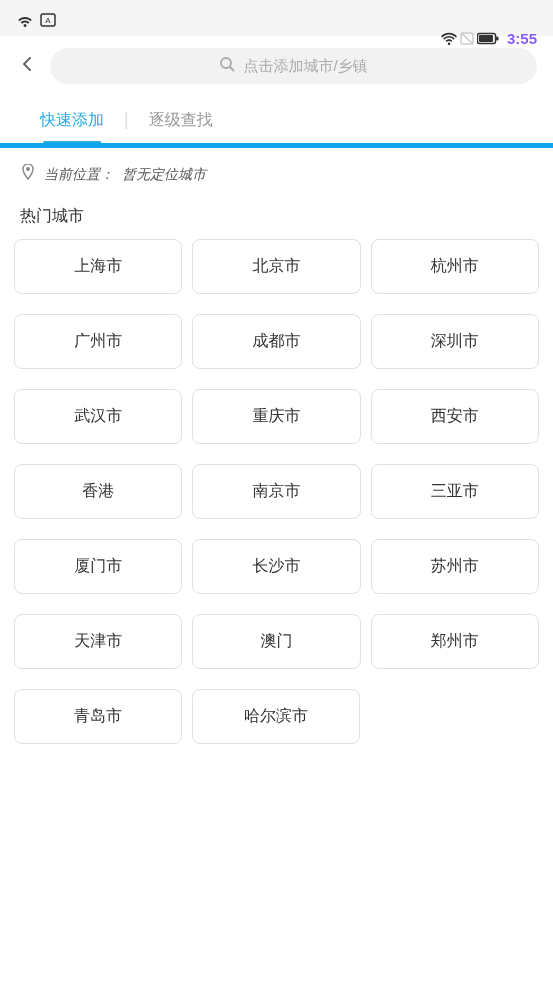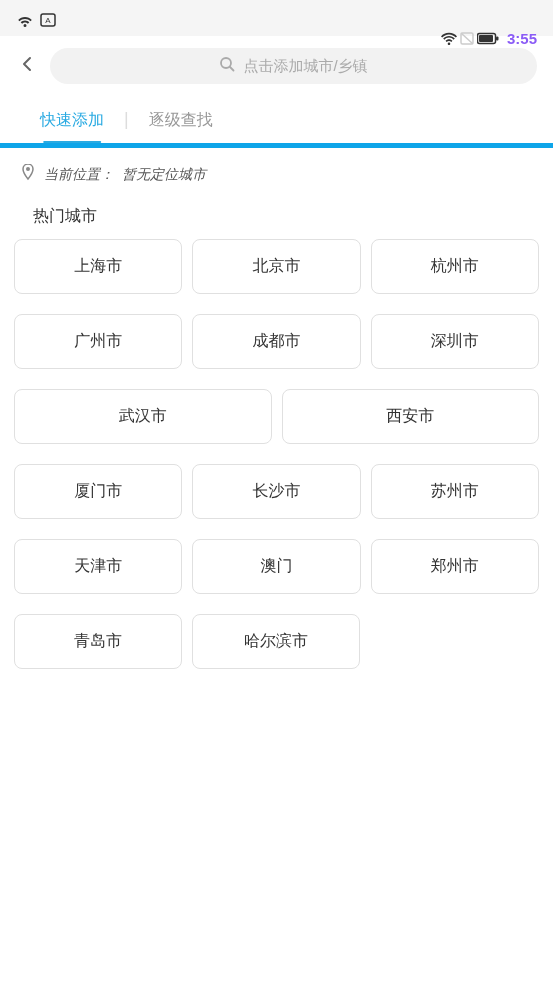--- a/index.html
+++ b/index.html
@@ -138,21 +138,20 @@
     .location-value {
       color: #555;
     }
 
     
     .section-title {
       padding: 4px 20px 12px 20px;
       font-size: 16px;
       font-weight: 500;
       color: #333;
-      margin-left: 13px;
     }
 
     
     .city-grid {
       padding: 0 14px;
       display: flex;
       flex-direction: column;
       gap: 20px;
     }
     .city-row {
@@ -268,23 +267,29 @@
     </div>
 
     <div class="city-row">
       <button class="city-btn">广州市</button>
       <button class="city-btn">成都市</button>
       <button class="city-btn">深圳市</button>
     </div>
 
     <div class="city-row">
       <button class="city-btn">武汉市</button>
+      <button class="city-btn">重庆市</button>
       <button class="city-btn">西安市</button>
     </div>
 
+    <div class="city-row">
+      <button class="city-btn">香港</button>
+      <button class="city-btn">南京市</button>
+      <button class="city-btn">三亚市</button>
+    </div>
 
     <div class="city-row">
       <button class="city-btn">厦门市</button>
       <button class="city-btn">长沙市</button>
       <button class="city-btn">苏州市</button>
     </div>
 
     <div class="city-row">
       <button class="city-btn">天津市</button>
       <button class="city-btn">澳门</button>

